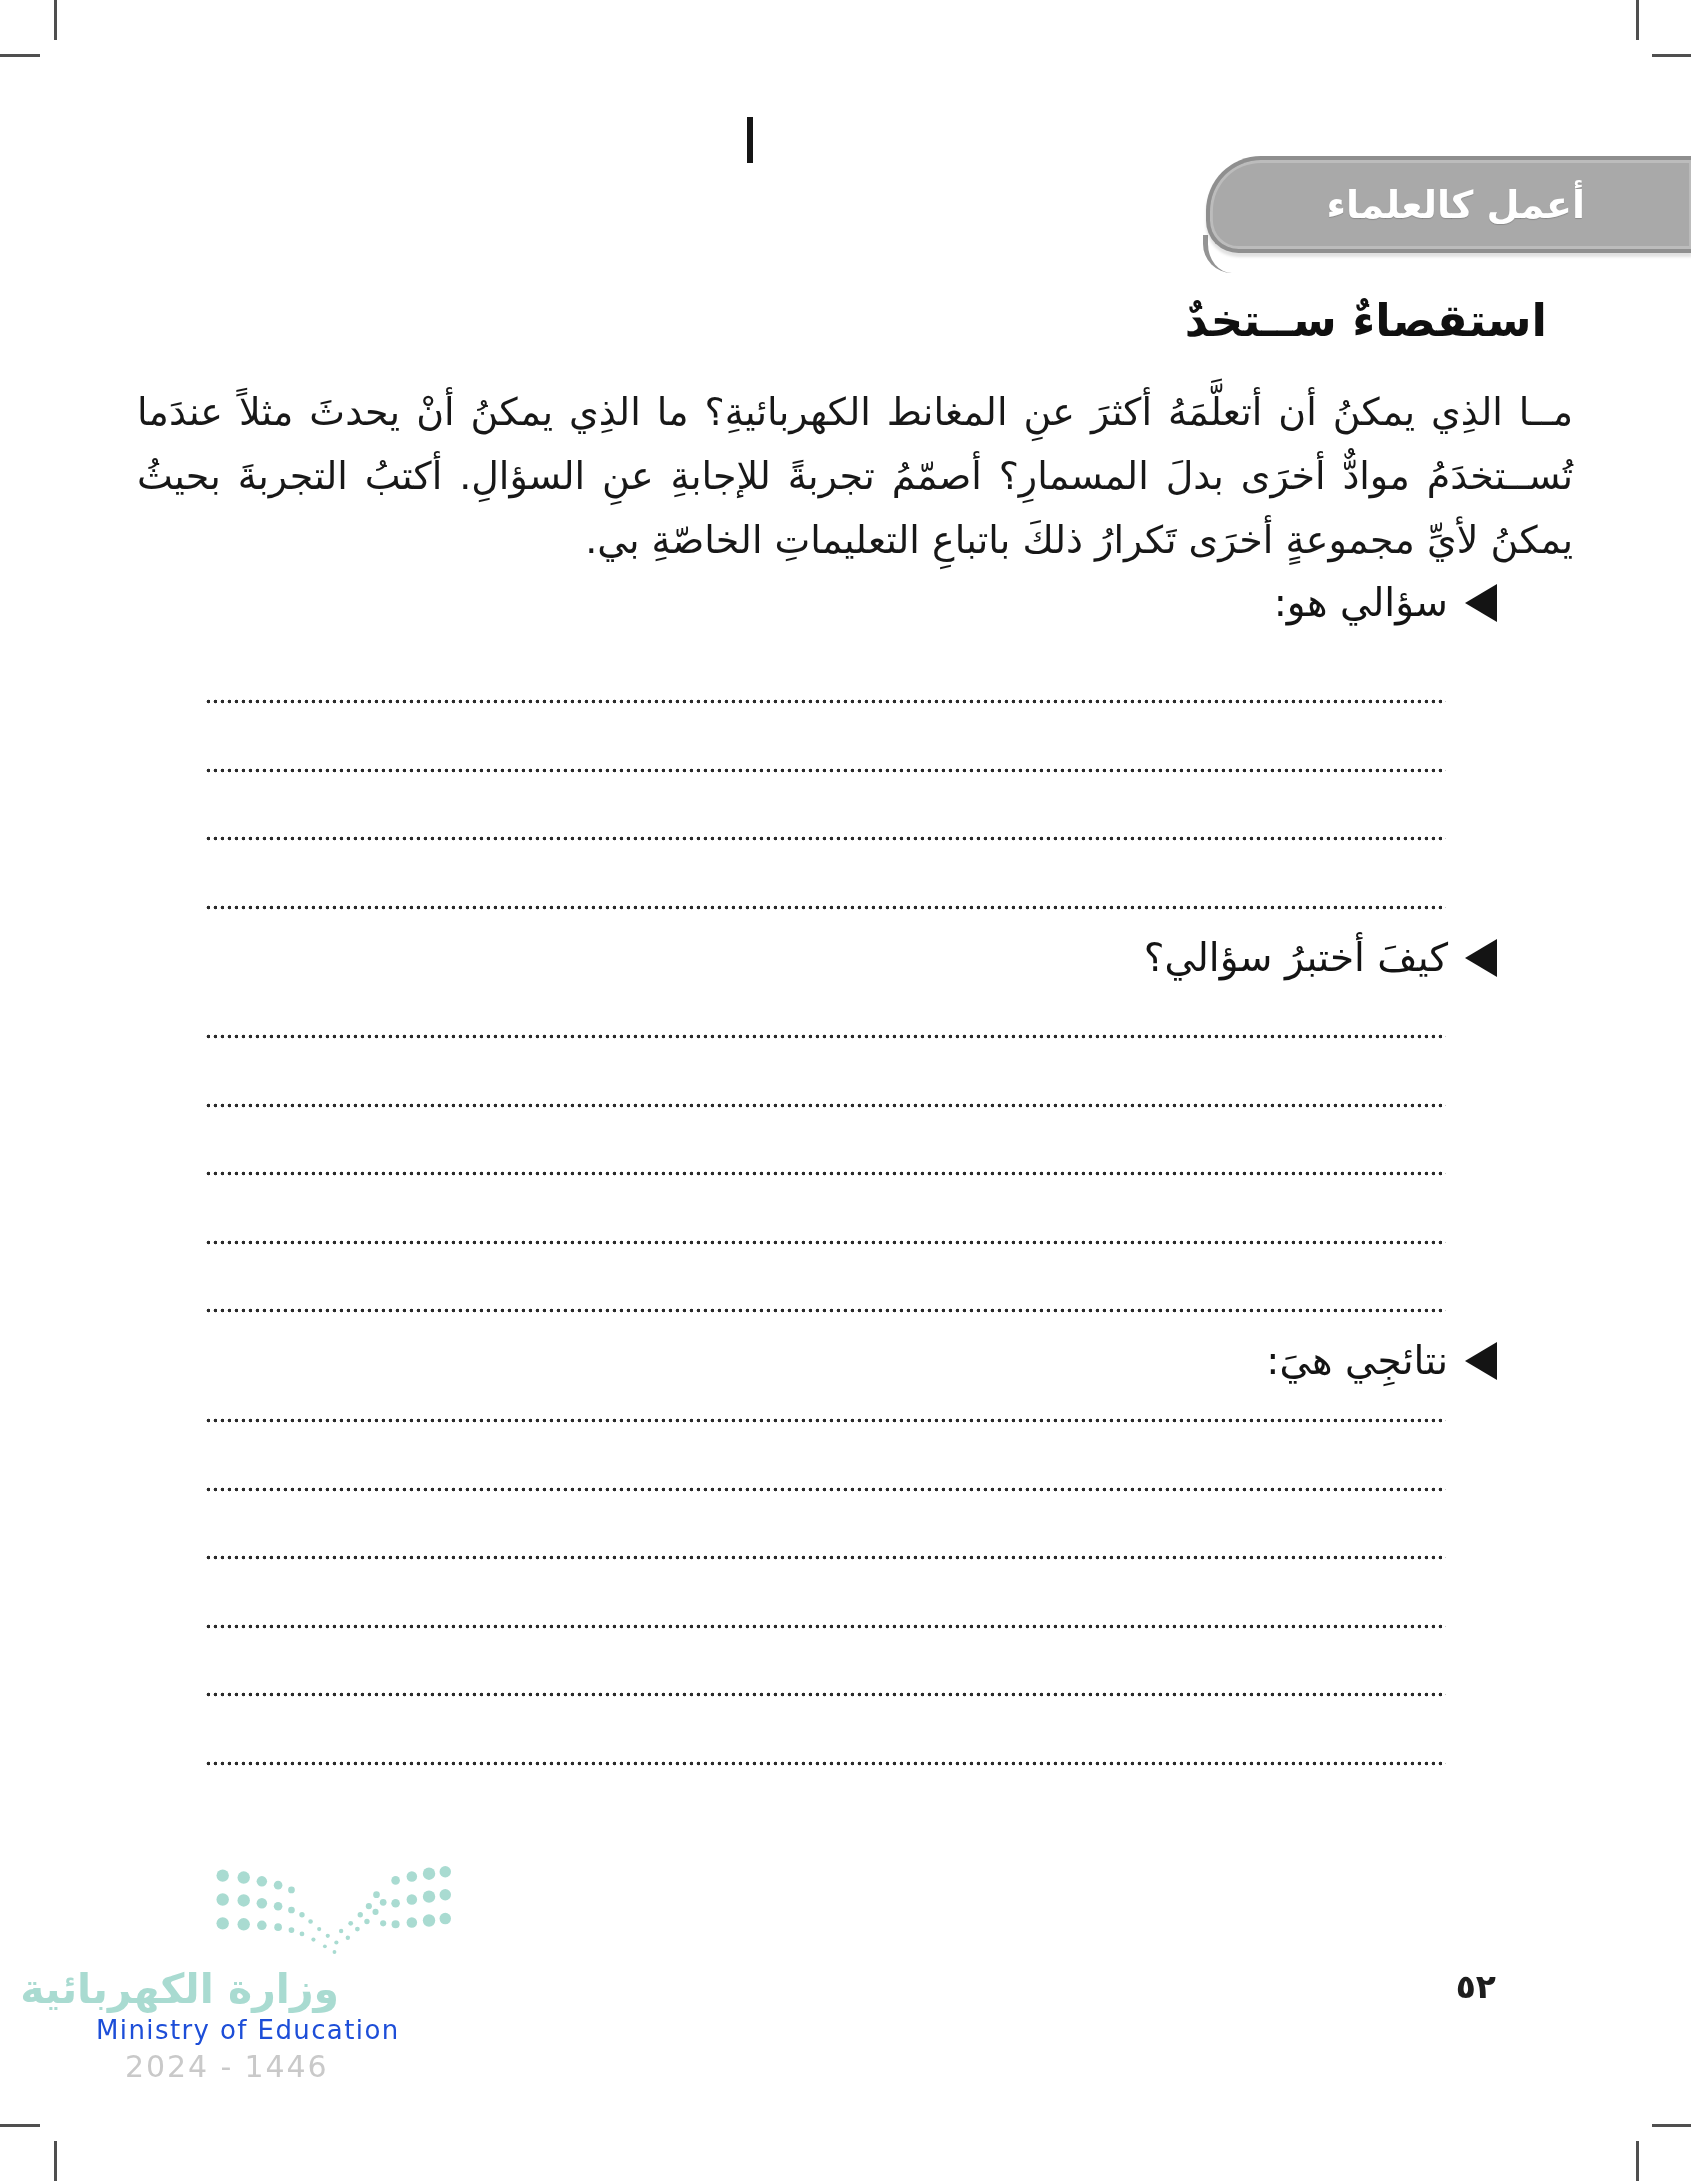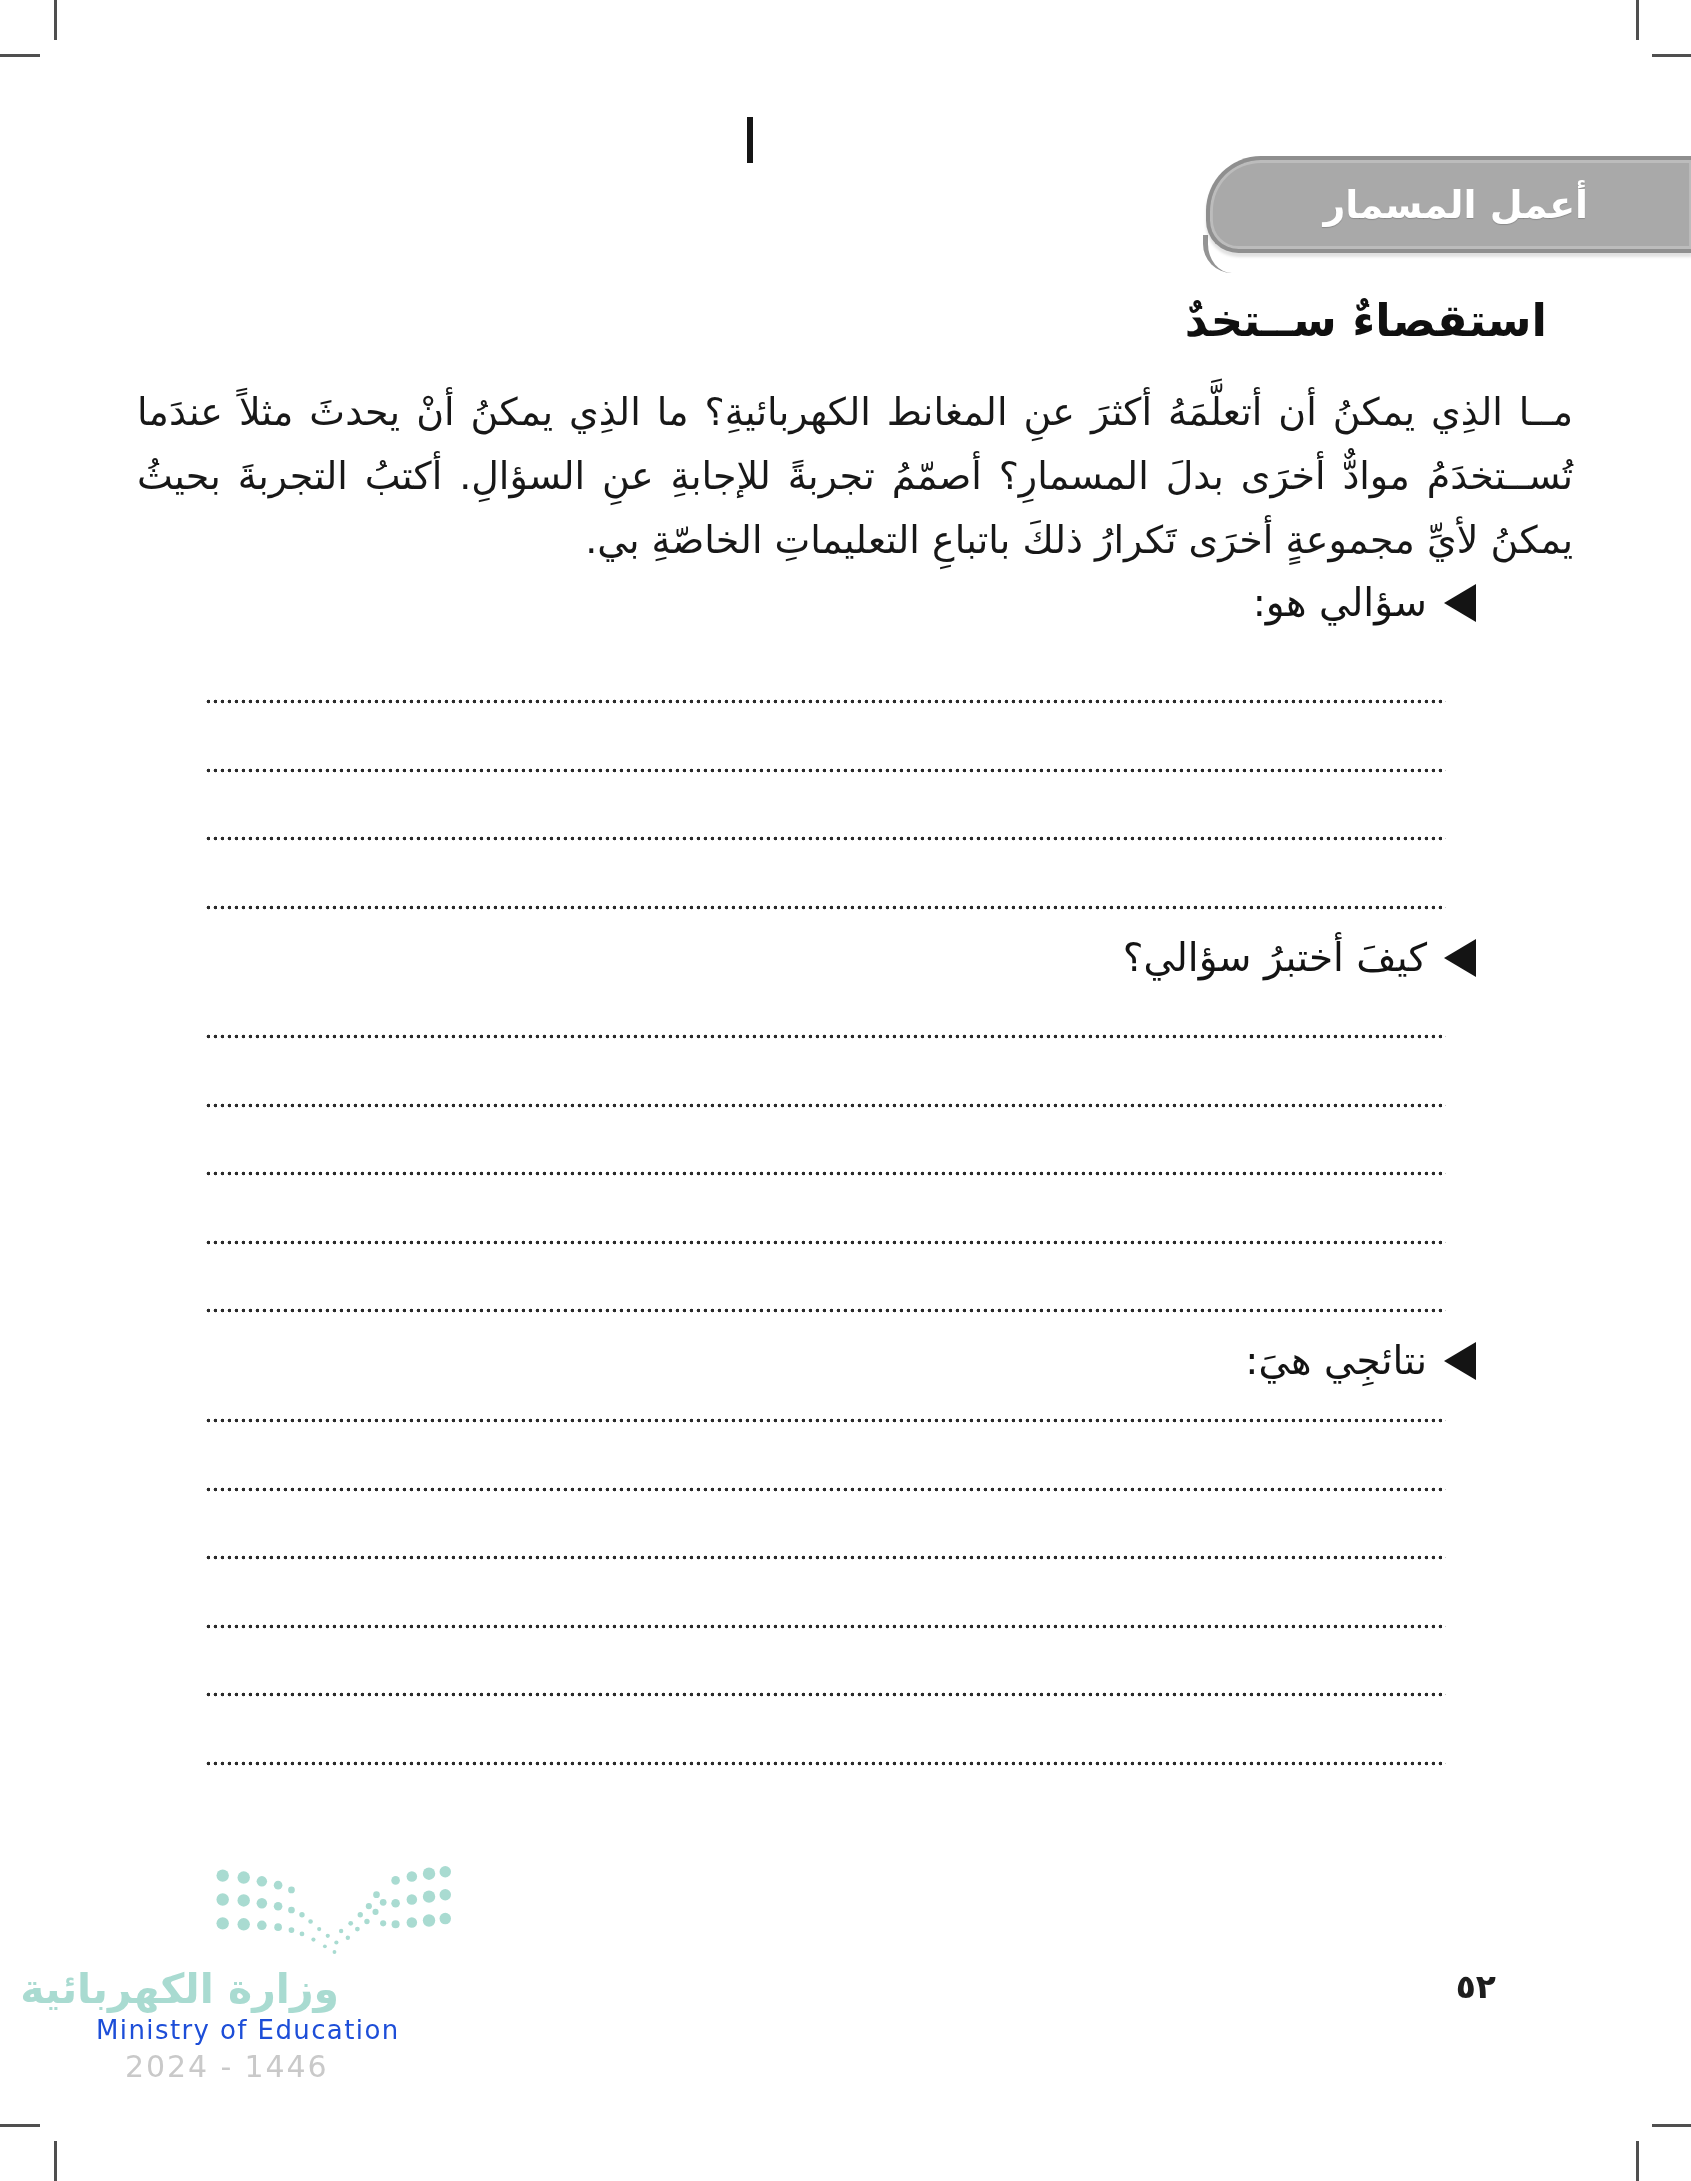--- a/index.html
+++ b/index.html
@@ -57,21 +57,21 @@
     white-space:nowrap;
   }
   .intro{
     position:absolute;right:119px;left:137px;top:380px;
     direction:rtl;text-align:justify;text-justify:inter-word;
     font-size:38px;line-height:64px;color:#181818;
   }
 
   
   .prompt{
-    position:absolute;right:216px;
+    position:absolute;right:195px;
     display:flex;direction:rtl;align-items:center;gap:17px;
     white-space:nowrap;
   }
   .p1{top:580px;}
   .p2{top:935px;}
   .p3{top:1338px;}
   .tri{
     width:0;height:0;
     border-top:19px solid transparent;
     border-bottom:19px solid transparent;
@@ -121,21 +121,21 @@
 <div class="mark m-br-v"></div>
 <div class="mark m-bl-h"></div>
 <div class="mark m-bl-v"></div>
 
 <div class="header">
   <div class="header-bar"></div>
 </div>
 
 <div class="banner-tail"></div>
 <div class="banner">
-  <div class="banner-label">أعمل المسمار</div>
+  <div class="banner-label">أعمل كالعلماء</div>
 </div>
 
 <div class="sec-heading">استقصاءٌ ســتخدٌ</div>
 
 <div class="intro">مــا الذِي يمكنُ أن أتعلَّمَهُ أكثرَ عنِ المغانط الكهربائيةِ؟ ما الذِي يمكنُ أنْ يحدثَ مثلاً عندَما تُســتخدَمُ موادٌّ أخرَى بدلَ المسمارِ؟ أصمّمُ تجربةً للإجابةِ عنِ السؤالِ. أكتبُ التجربةَ بحيثُ يمكنُ لأيِّ مجموعةٍ أخرَى تَكرارُ ذلكَ باتباعِ التعليماتِ الخاصّةِ بي.</div>
 
 <div class="prompt p1">
   <div class="tri"></div>
   <div class="prompt-label">سؤالي هو:</div>
 </div>

